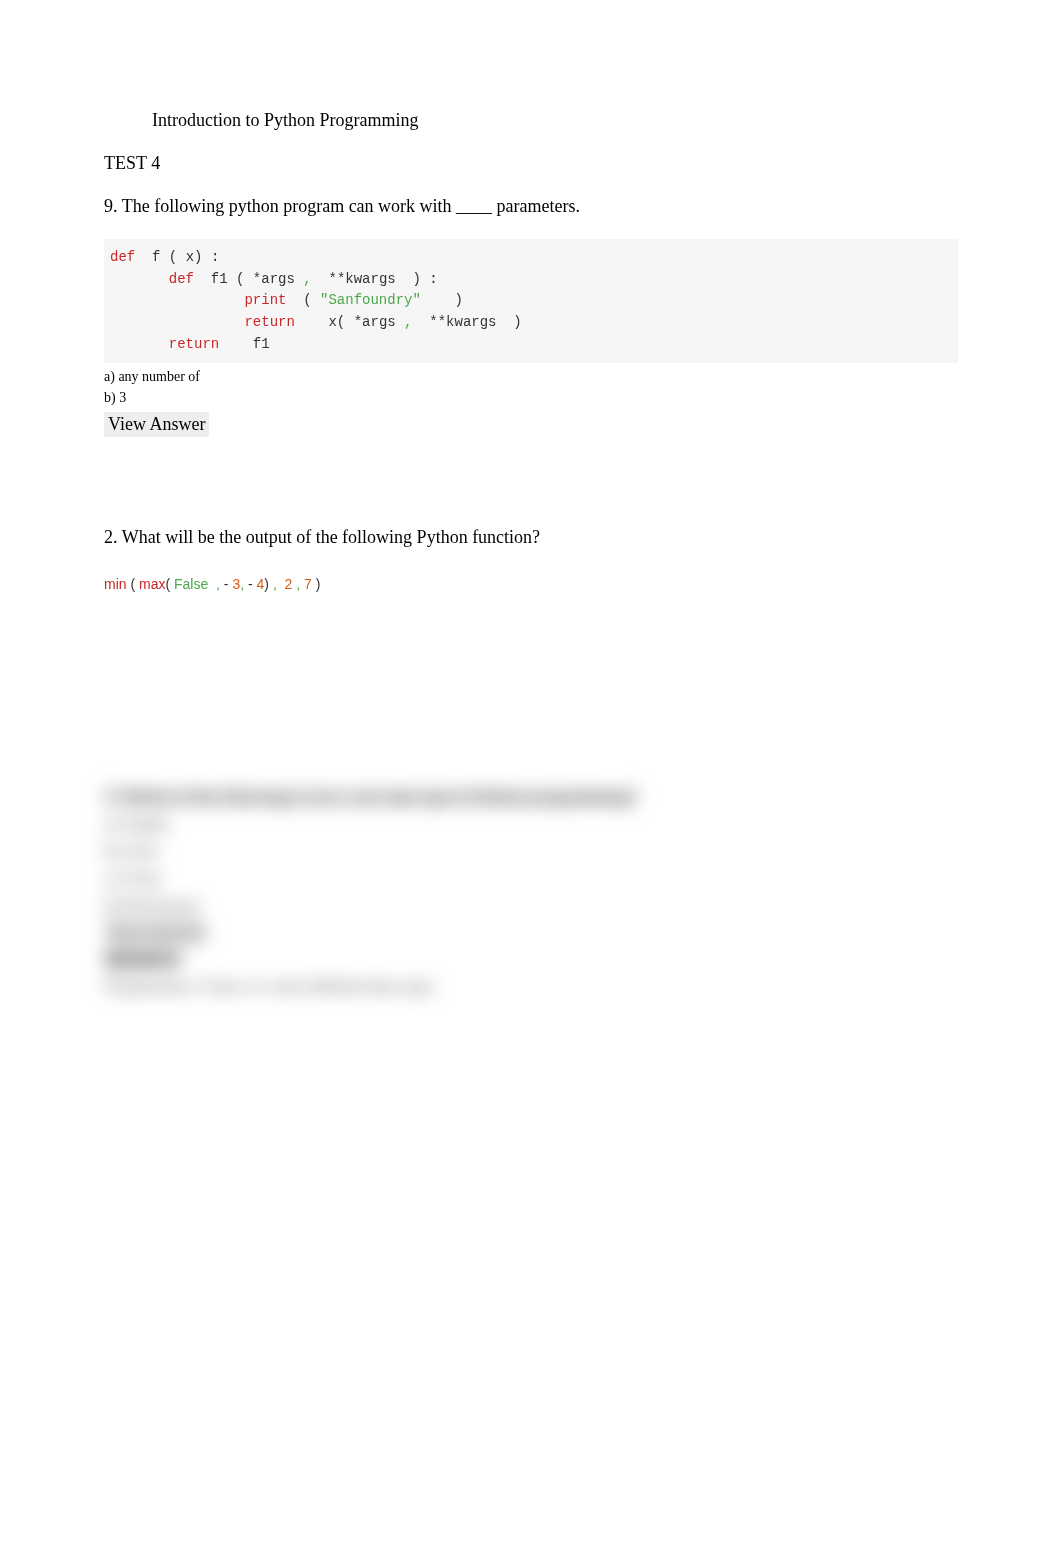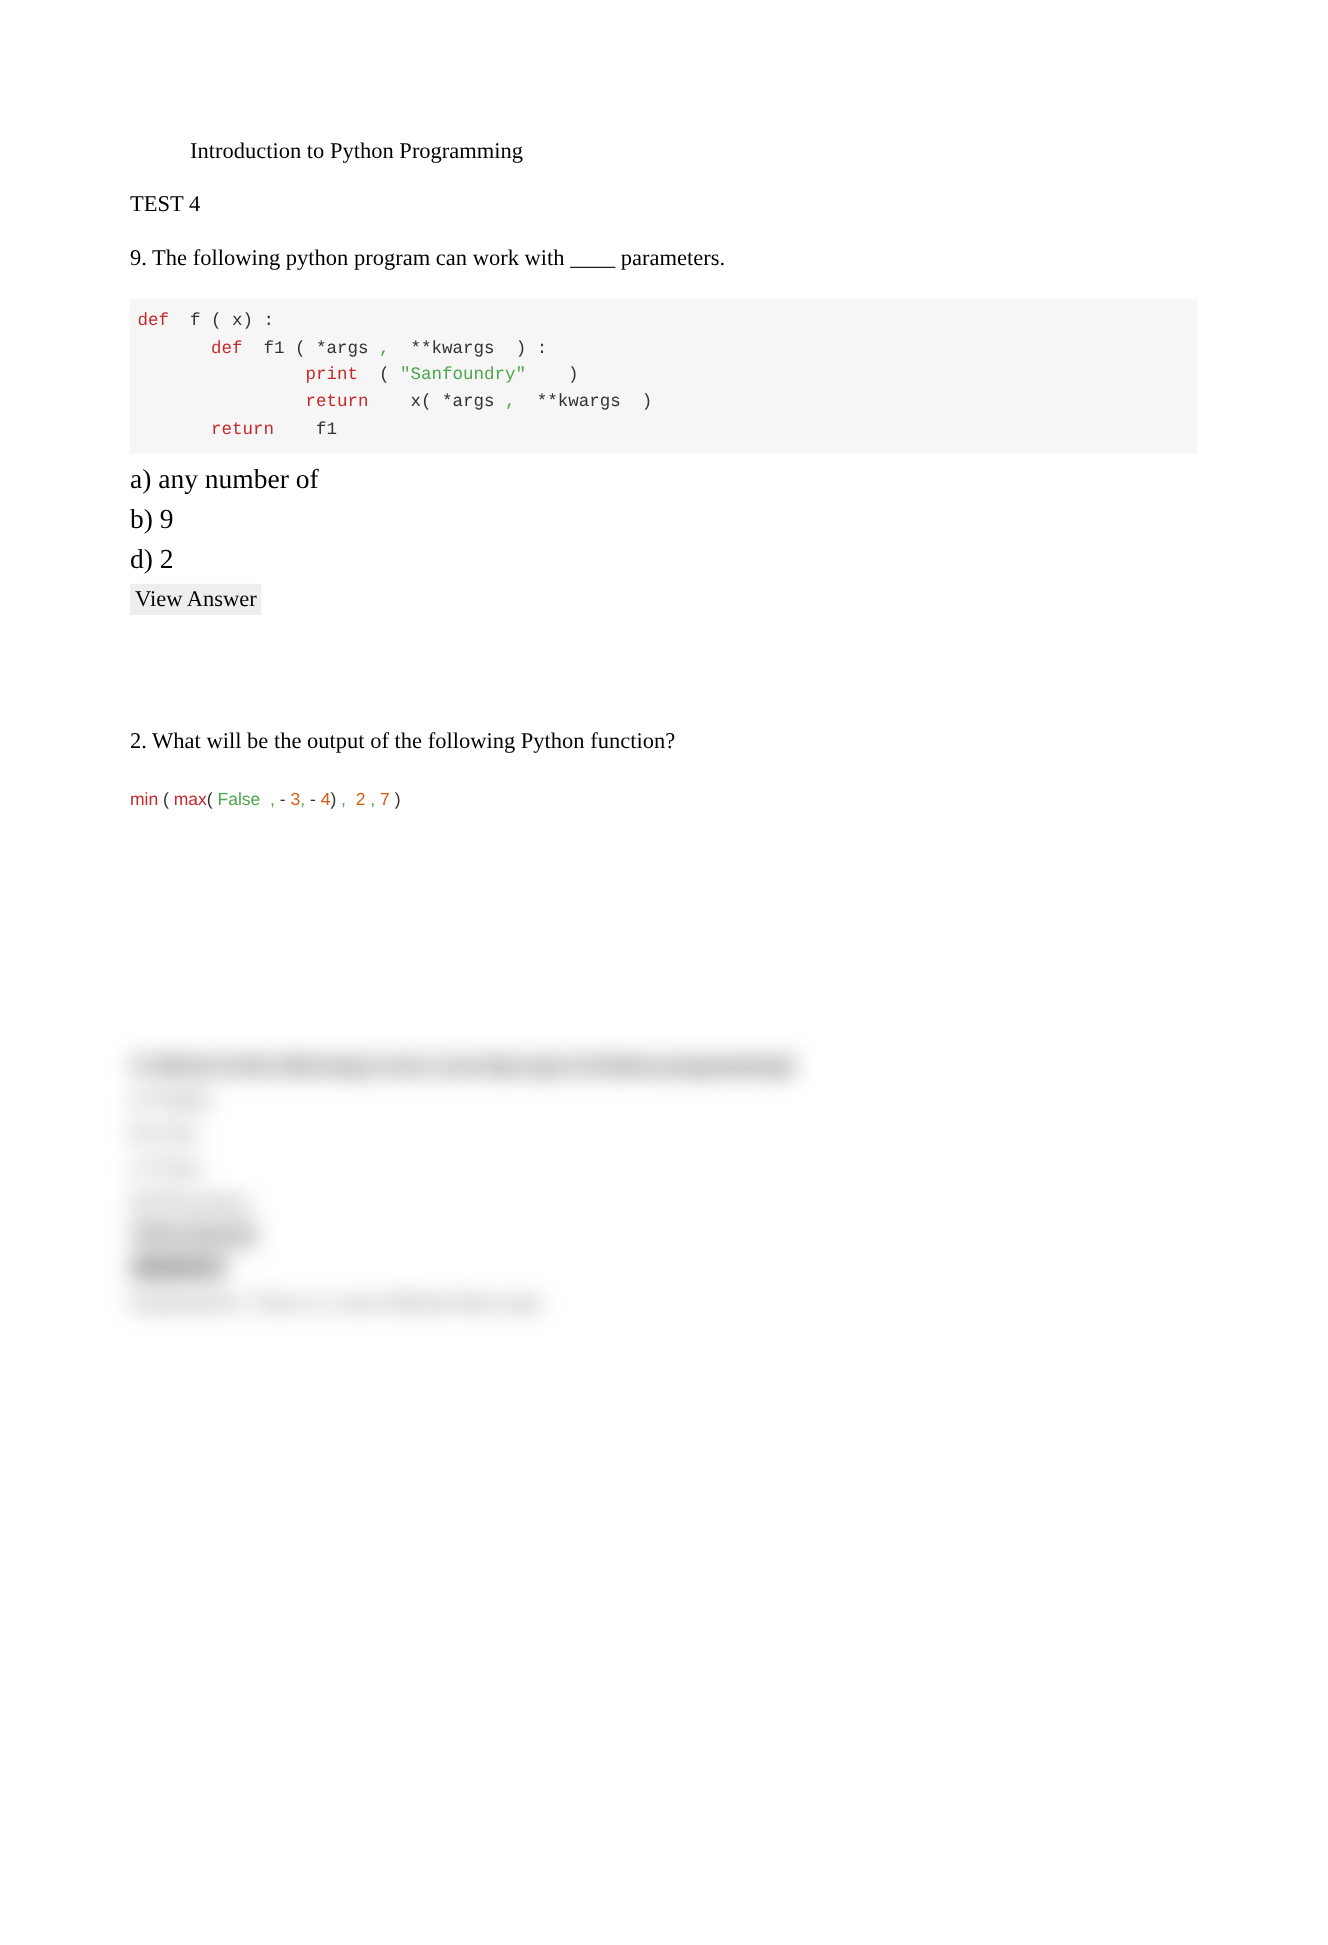--- a/index.html
+++ b/index.html
@@ -35,21 +35,21 @@
     white-space: pre;
     color: #333;
   }
   .kw   { color: #c82829; }    
   .fn   { color: #c82829; }    
   .str  { color: #4ca64c; }    
   .num  { color: #d85b16; }    
   .pun  { color: #333; }       
   .comma{ color: #4ca64c; }    
   .options {
-    font-size: 22px;
+    font-size: 14px;
     line-height: 1.45;
     margin-bottom: 2px;
     font-family: Liberation Serif, serif;
   }
   .view-answer {
     display: inline-block;
     background: #eeeeee;
     padding: 2px 4px;
     font-family: Liberation Serif, serif;
     font-size: 18px;
@@ -86,22 +86,21 @@
 <div class="question">9. The following python program can work with ____ parameters.</div>
 
 <div class="code-block"><span class="kw">def</span><span>  f</span> <span class="pun">(</span> <span>x</span><span class="pun">)</span> <span class="pun">:</span>
        <span class="kw">def</span><span>  f1</span> <span class="pun">(</span> <span>*args</span> <span class="comma">,</span><span>  **kwargs</span>  <span class="pun">)</span> <span class="pun">:</span>
                 <span class="kw">print</span><span class="pun">  (</span> <span class="str">"Sanfoundry"</span><span class="pun">    )</span>
                 <span class="kw">return</span><span>    x</span><span class="pun">(</span> <span>*args</span> <span class="comma">,</span><span>  **kwargs</span>  <span class="pun">)</span>
        <span class="kw">return</span><span>    f1</span></div>
 
 <div class="options">
   <div>a) any number of</div>
-  <div>b) 9</div>
-  <div>d) 2</div>
+  <div>b) 3</div>
 </div>
 <span class="view-answer">View Answer</span>
 
 <div class="spacer-lg"></div>
 
 <div class="question question2">2. What will be the output of the following Python function?</div>
 
 <div class="code-inline"><span class="fn">min</span> <span class="pun">(</span> <span class="fn">max</span><span class="pun">(</span> <span class="str">False</span><span class="comma">  ,</span> <span class="pun">-</span> <span class="num">3</span><span class="comma">,</span> <span class="pun">-</span> <span class="num">4</span><span class="pun">)</span> <span class="comma">,</span><span class="num">  2</span> <span class="comma">,</span> <span class="num">7</span> <span class="pun">)</span></div>
 
 <div class="blur-region">

